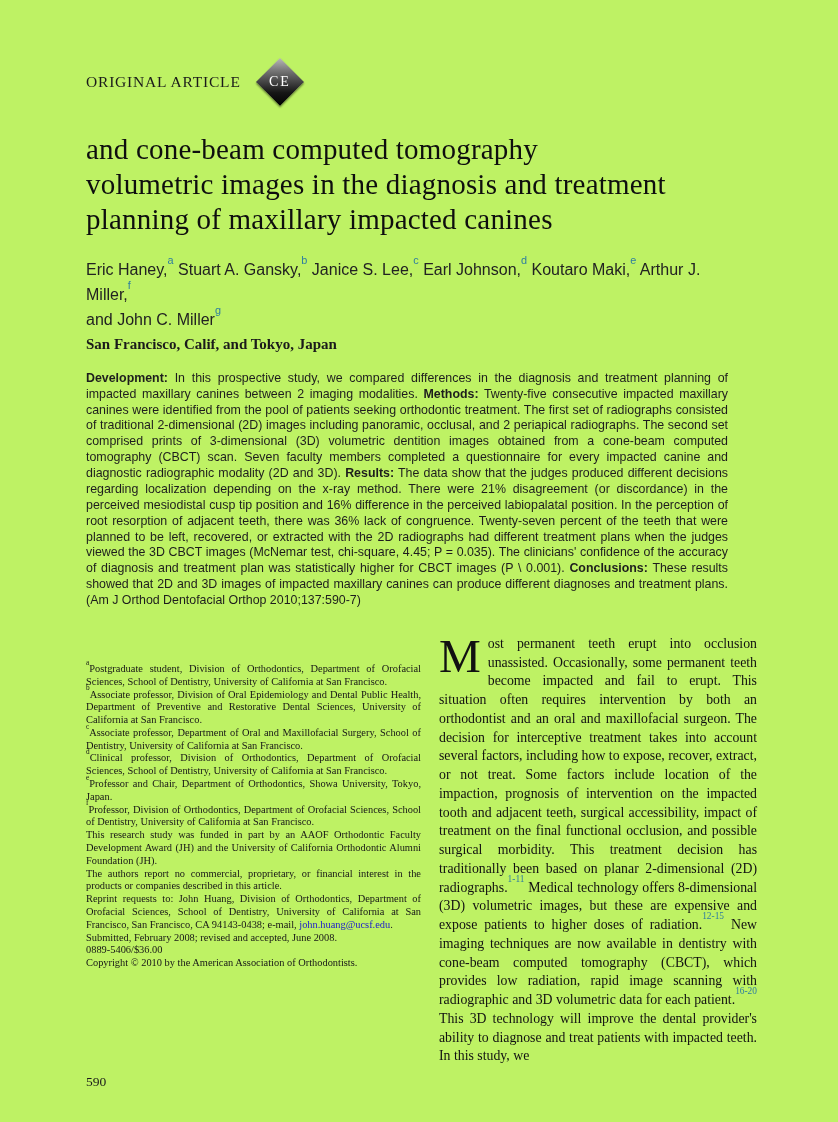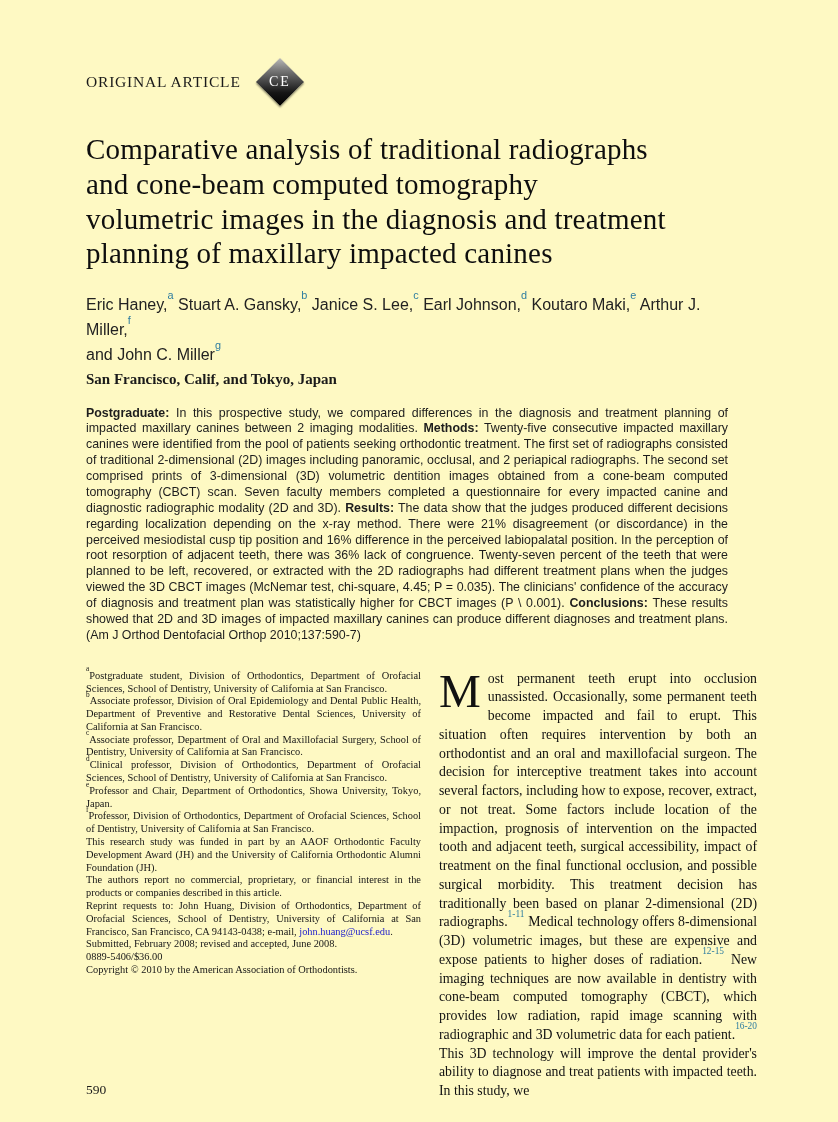--- a/index.html
+++ b/index.html
@@ -2,21 +2,21 @@
 <html style="--accent-sup: #2e7da0; --link: #1a1acd;"><head>
 <meta charset="utf-8">
 <style>
   * { margin: 0; padding: 0; box-sizing: border-box; }
   html, body { background: #ffffff; }
   body { font-family: "Liberation Serif", serif; color: #121212; }
 
   .page {
     width: 838px;
     height: 1122px;
-    background: #fef9c3;
+    background: #bef264;
     position: relative;
     padding: 58px 110px 0 86px;
     overflow: hidden;
   }
 
   
   .kicker-row { display: flex; align-items: center; height: 48px; }
   .kicker {
     font-size: 15.5px;
     letter-spacing: 0.8px;
@@ -77,21 +77,21 @@
     margin-top: 18px;
     font-family: "Liberation Sans", sans-serif;
     font-size: 12.4px;
     line-height: 1.28;
     text-align: justify;
     color: #1d1d1d;
   }
 
   
   .columns { display: flex; gap: 18px; margin-top: 26px; }
-  .col-left { width: 335px; flex: 0 0 auto; }
+  .col-left { width: 335px; margin-top: 28px; flex: 0 0 auto; }
   .col-right { width: 318px; flex: 0 0 auto; }
 
   .footnote {
     font-size: 10.4px;
     line-height: 1.23;
     text-align: justify;
     color: #161616;
   }
   .footnote sup { font-size: 70%; top: -0.4em; }
   .footnote .email { color: var(--link, #1a1acd); text-decoration: none; cursor: pointer; }
@@ -106,59 +106,58 @@
     float: left;
     font-size: 47px;
     line-height: 0.8;
     padding: 3px 7px 0 0;
   }
   .body-text sup { color: var(--accent-sup, #2e7da0); }
 
   .page-number {
     position: absolute;
     left: 86px;
-    bottom: 24px;
+    bottom: 32px;
     font-size: 13.5px;
     color: #1a1a1a;
   }
 </style>
 </head>
 <body>
 
 <div class="page">
 
   <div class="kicker-row">
     <span class="kicker">ORIGINAL ARTICLE</span>
     <span class="badge">
         <span class="badge-text">CE</span>
       </span>
   </div>
 
   <h1 class="title">
-    <div>Comparative analysis of traditional radiographs</div>
     <div>and cone-beam computed tomography</div>
     <div>volumetric images in the diagnosis and treatment</div>
     <div>planning of maxillary impacted canines</div>
   </h1>
 
   <p class="authors">
     <span class="author"><span>Eric Haney,</span><sup>a</sup></span>
     <span class="author"><span>Stuart A. Gansky,</span><sup>b</sup></span>
     <span class="author"><span>Janice S. Lee,</span><sup>c</sup></span>
     <span class="author"><span>Earl Johnson,</span><sup>d</sup></span>
     <span class="author"><span>Koutaro Maki,</span><sup>e</sup></span>
     <span class="author"><span>Arthur J. Miller,</span><sup>f</sup></span>
     <br>
     <span class="author"><span>and John C. Miller</span><sup>g</sup></span>
   </p>
 
   <p class="affiliation">San Francisco, Calif, and Tokyo, Japan</p>
 
   <p class="abstract">
-    <b>Postgraduate:</b>
+    <b>Development:</b>
     <span>In this prospective study, we compared differences in the diagnosis and treatment planning of impacted maxillary canines between 2 imaging modalities.</span>
     <b>Methods:</b>
     <span>Twenty-five consecutive impacted maxillary canines were identified from the pool of patients seeking orthodontic treatment. The first set of radiographs consisted of traditional 2-dimensional (2D) images including panoramic, occlusal, and 2 periapical radiographs. The second set comprised prints of 3-dimensional (3D) volumetric dentition images obtained from a cone-beam computed tomography (CBCT) scan. Seven faculty members completed a questionnaire for every impacted canine and diagnostic radiographic modality (2D and 3D).</span>
     <b>Results:</b>
     <span>The data show that the judges produced different decisions regarding localization depending on the x-ray method. There were 21% disagreement (or discordance) in the perceived mesiodistal cusp tip position and 16% difference in the perceived labiopalatal position. In the perception of root resorption of adjacent teeth, there was 36% lack of congruence. Twenty-seven percent of the teeth that were planned to be left, recovered, or extracted with the 2D radiographs had different treatment plans when the judges viewed the 3D CBCT images (McNemar test, chi-square, 4.45; P = 0.035). The clinicians' confidence of the accuracy of diagnosis and treatment plan was statistically higher for CBCT images (P \ 0.001).</span>
     <b>Conclusions:</b>
     <span>These results showed that 2D and 3D images of impacted maxillary canines can produce different diagnoses and treatment plans.</span>
     <span>(Am J Orthod Dentofacial Orthop 2010;137:590-7)</span>
   </p>
 

